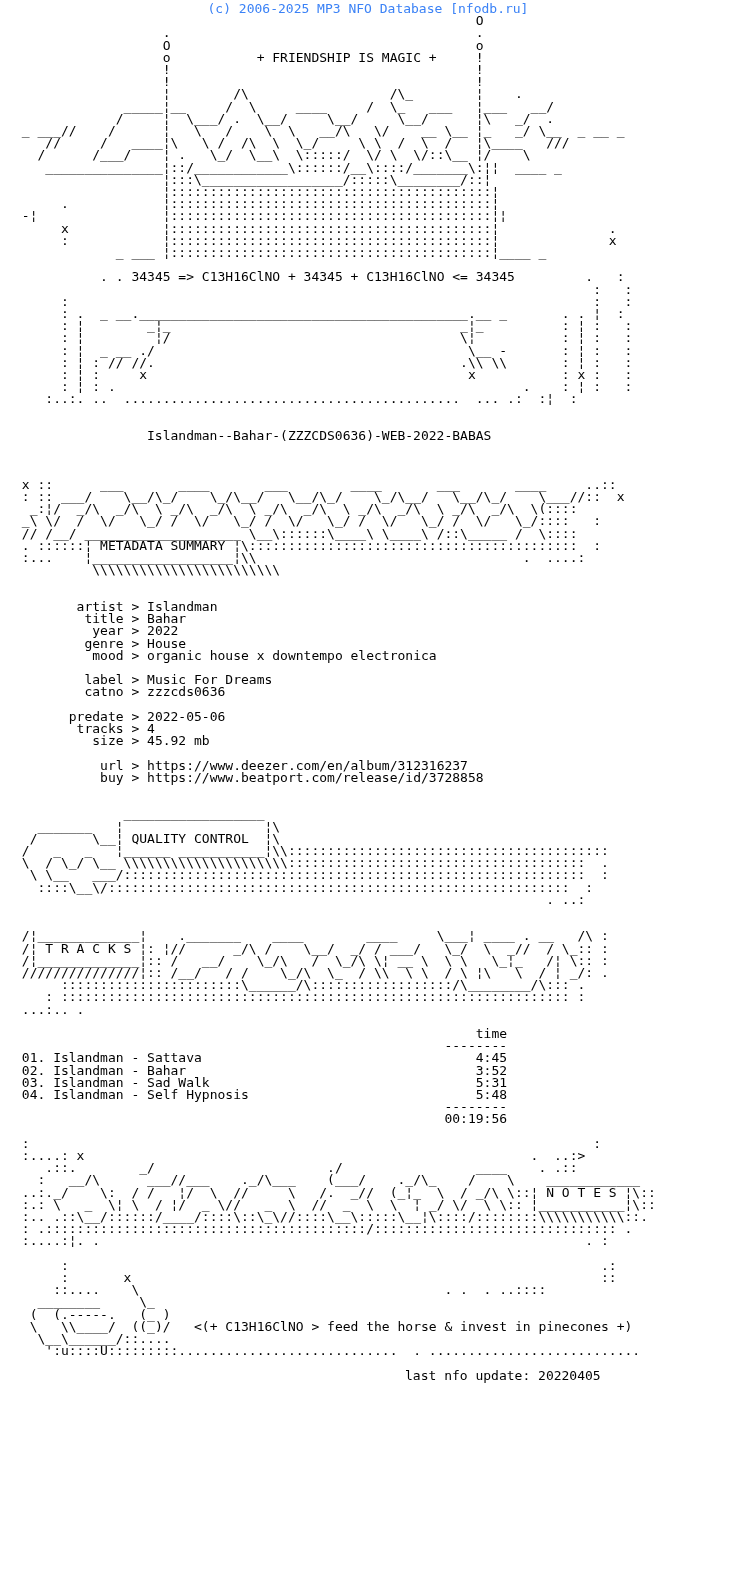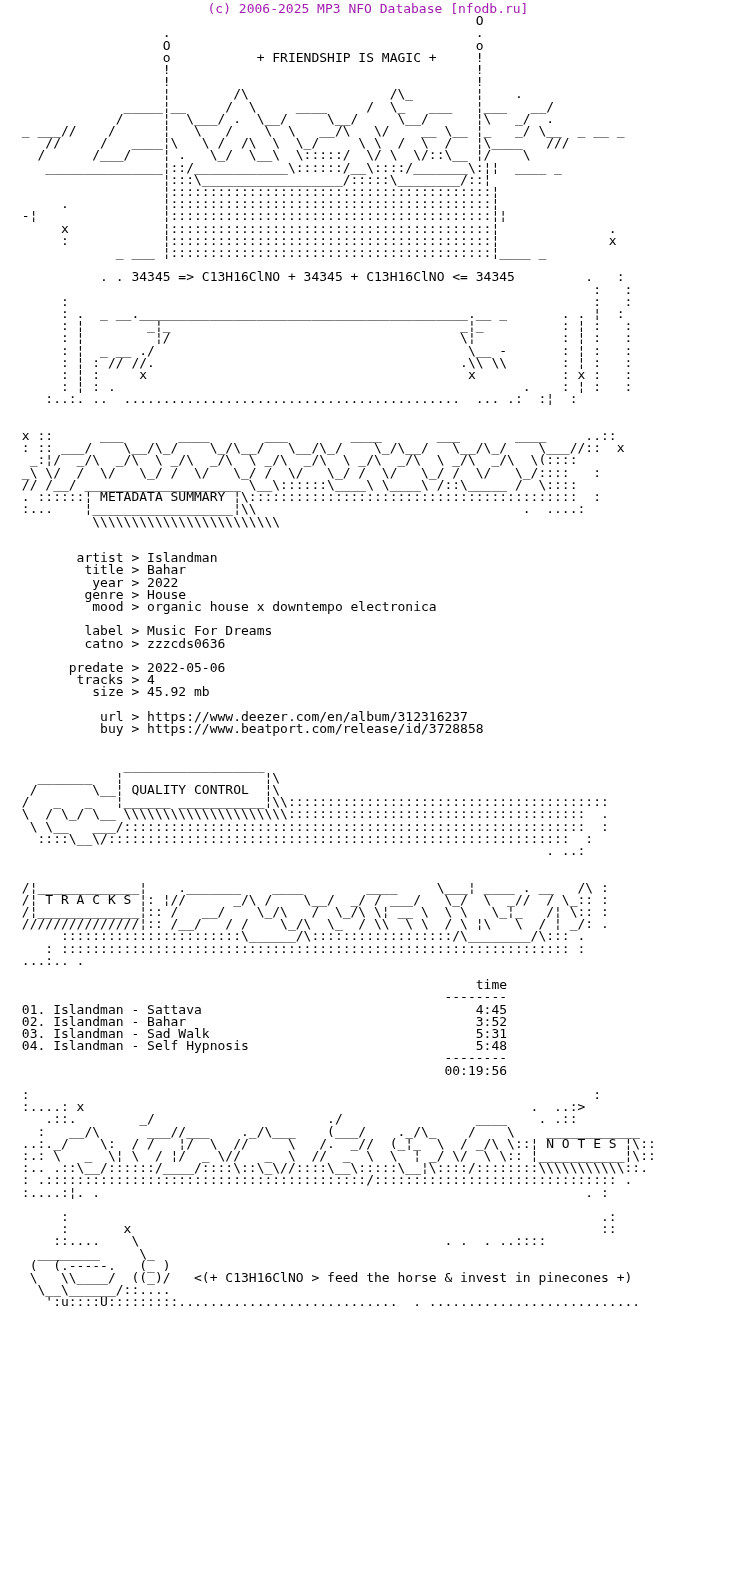--- a/index.html
+++ b/index.html
@@ -21,21 +21,21 @@
   .mb3{margin-bottom:36.6px;}
   .ind-release{padding-left:147px;}
   .ind-notes{padding-left:139px;}
   .ind-update{padding-left:405px;}
 </style>
 </head>
 <body>
 
 <div id="nfo">
 
-  <pre class="center mb0" style="color: #a21caf;">(c) 2006-2025 MP3 NFO Database [nfodb.ru]</pre>
+  <pre class="center mb0" style="color: #3b82f6;">(c) 2006-2025 MP3 NFO Database [nfodb.ru]</pre>
 
   <pre class="mb1">                                                           O
                    .                                       .
                    O                                       o
                    o           + FRIENDSHIP IS MAGIC +     !
                    !                                       !
                    !                                       !
                    ¦        /\                  /\_        ¦    .
               _____¦__     /  \     ____     /  \_   ___   ¦___   __/
              /     ¦  \___/ .  \__/     \__/     \__/      ¦\   _/  .
@@ -57,20 +57,21 @@
       : .  _ __.__________________________________________.__ _       . . ¦  :
       : ¦        _¦_                                     _¦_          : ¦ :   :
       : ¦         ¦/                                     \¦           : ¦ :   :
       : ¦  _ __ ./                                        \__ -       : ¦ :   :
       : ¦ : // //.                                       .\\ \\       : ¦ :   :
       : ¦ :     x                                         x           : x :   :
       : ¦ : .                                                    .    : ¦ :   :
     :..:. ..  ...........................................  ... .:  :¦  :</pre>
 
 
+  <pre class="ind-release mb3">Islandman--Bahar-(ZZZCDS0636)-WEB-2022-BABAS</pre>
 
   <pre class="mb2"> x ::      ___       ____       ___        ____       ___       ____     ..::
  : :: ___/    \__/\_/    \_/\__/   \__/\_/    \_/\__/   \__/\_/    \___//::  x
   _:¦/  _/\  _/\  \ _/\  _/\  \ _/\  _/\  \ _/\  _/\  \ _/\  _/\  \(::::
  _\ \/  /  \/   \_/ /  \/   \_/ /  \/   \_/ /  \/   \_/ /  \/   \_/::::   :
  // /__/ ____________________ \__\::::::\____\ \____\ /::\_____ /  \::::
  . ::::::¦ METADATA SUMMARY ¦\::::::::::::::::::::::::::::::::::::::::::  :
  :...    ¦__________________¦\\                                  .  ....:
           \\\\\\\\\\\\\\\\\\\\\\\\</pre>
 
@@ -130,14 +131,15 @@
 
   <pre class="mb1">      :                                                                    .:
       :       x                                                            ::
      ::....    \                                       . .  . ..::::
    ________     \_
   (  (.-----.   (_ )
   \   \\____/  ((_)/   &lt;(+ C13H16ClNO &gt; feed the horse &amp; invest in pinecones +)
    \__\______/::....
     ':u::::U:::::::::............................  . ...........................</pre>
 
+  <pre class="ind-update">last nfo update: 20220405</pre>
 
 </div>
 
 </body></html>

